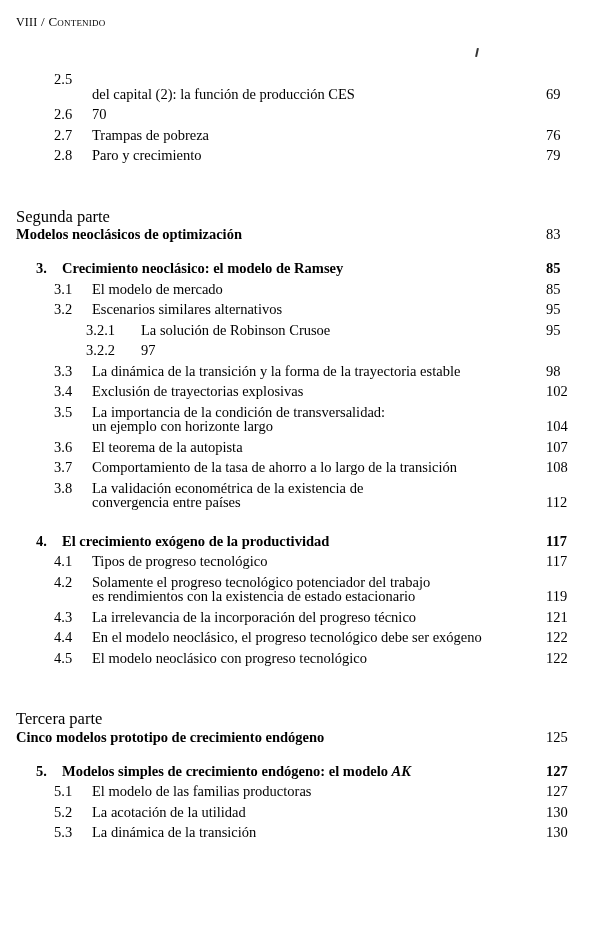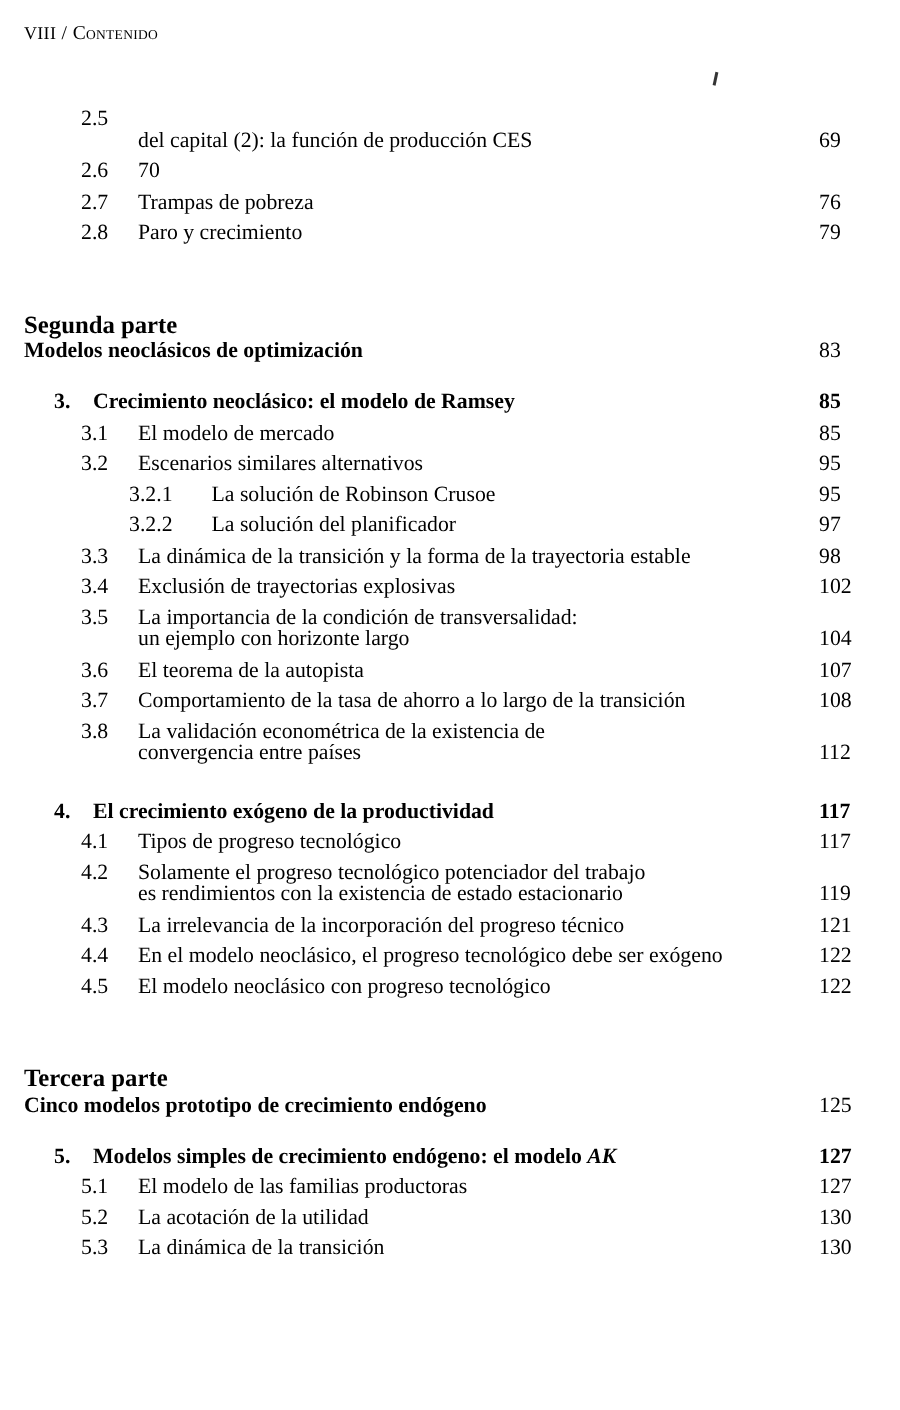--- a/index.html
+++ b/index.html
@@ -106,21 +106,21 @@
   .gap-m { height: 18px; }
   .gap-xl { height: 38px; }
 
   .rowspace { height: 6px; }
 
   
   .part {
     margin-left: 0;
   }
   .part-line1 {
-    font-weight: bold;
+    font-weight: normal;
     font-size: 16.5px;
     line-height: 1.18;
   }
   .part-line2 {
     display: flex;
     align-items: baseline;
     font-weight: bold;
     font-size: 19px;
     line-height: 1.18;
     gap: 20px;
@@ -198,21 +198,20 @@
       </div>
       <div class="rowspace"></div>
       <div class="row lvl-sub">
         <span class="num">3.2.1</span>
         <span class="txt"><span>La solución de Robinson Crusoe</span></span>
         <span class="pg">95</span>
       </div>
       <div class="rowspace"></div>
       <div class="row lvl-sub">
         <span class="num">3.2.2</span>
-        <span class="txt"><span>La solución del planificador</span></span>
         <span class="pg">97</span>
       </div>
       <div class="rowspace"></div>
       <div class="row lvl-sec">
         <span class="num">3.3</span>
         <span class="txt"><span>La dinámica de la transición y la forma de la trayectoria estable</span></span>
         <span class="pg">98</span>
       </div>
       <div class="rowspace"></div>
       <div class="row lvl-sec">

